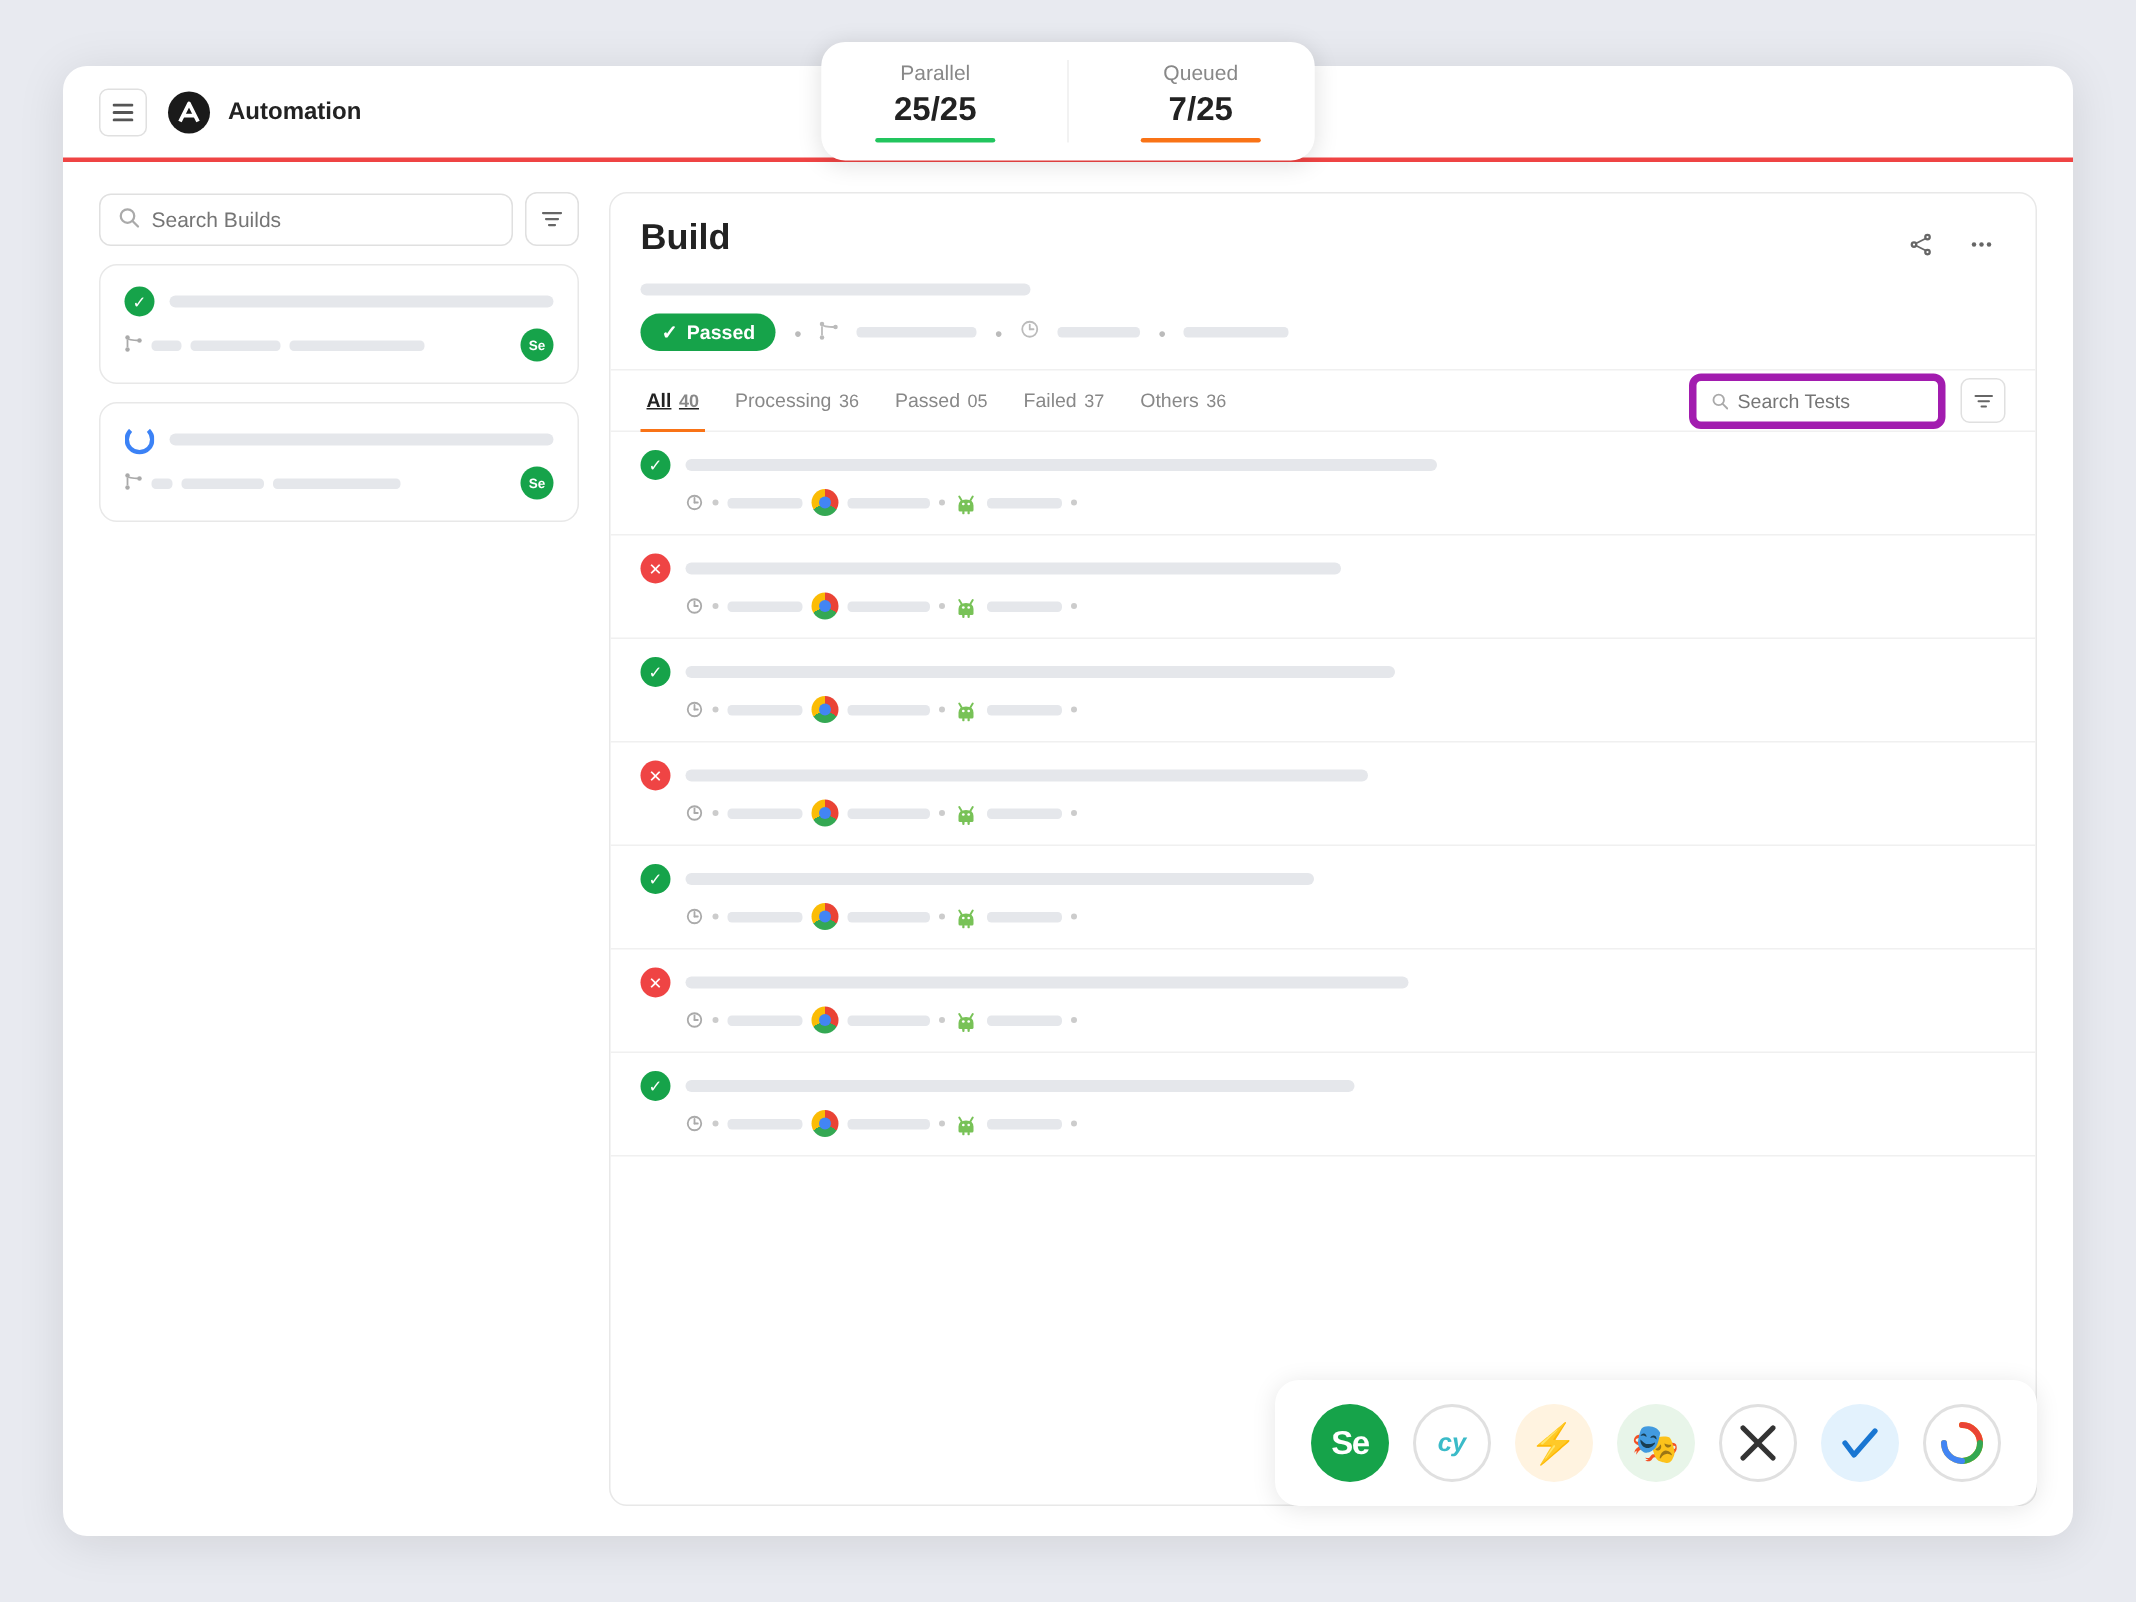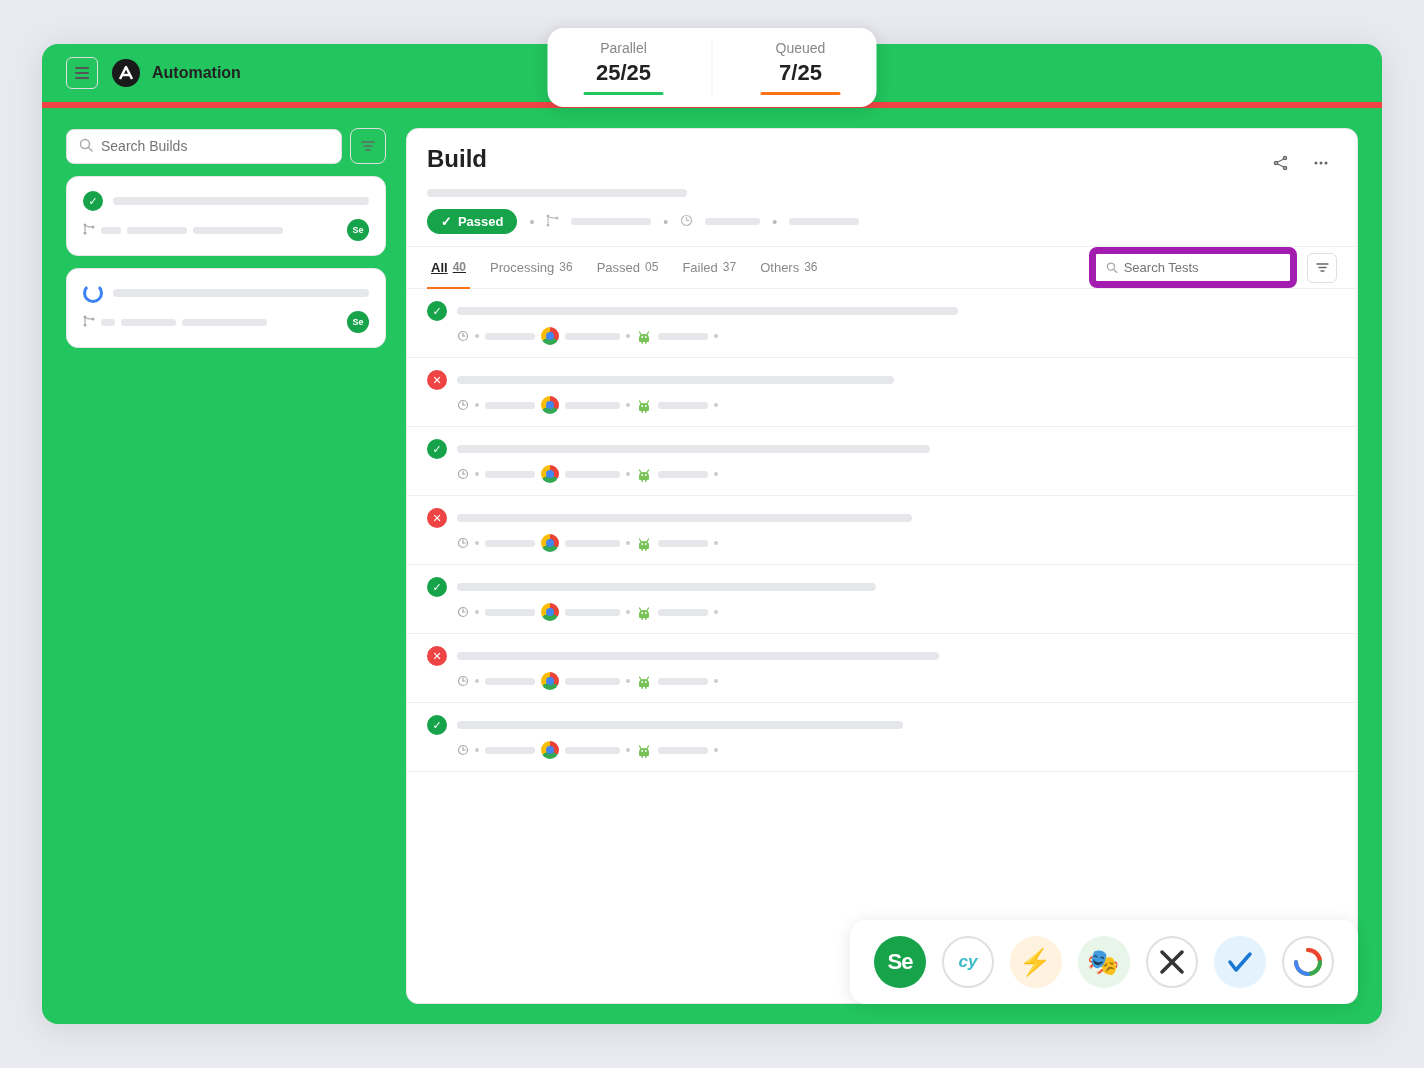--- a/index.html
+++ b/index.html
@@ -7,36 +7,36 @@
       background: #e8eaf0;
       font-family: -apple-system, BlinkMacSystemFont, 'Segoe UI', sans-serif;
       width: 1424px;
       height: 1068px;
       overflow: hidden;
       display: flex;
       align-items: center;
       justify-content: center;
     }
     .app-container {
-      background: #22c55e;
+      background: #ffffff;
       border-radius: 16px;
       width: 1340px;
       height: 980px;
       position: relative;
       box-shadow: 0 4px 32px rgba(0,0,0,0.10);
       display: flex;
       flex-direction: column;
     }
     
     .header {
       display: flex;
       align-items: center;
       padding: 0 24px;
       height: 64px;
-      border-bottom: 6px solid #ef4444;
+      border-bottom: 3px solid #ef4444;
       position: relative;
     }
     .header-menu-btn {
       width: 32px; height: 32px;
       border: 1px solid #e0e0e0;
       border-radius: 6px;
       display: flex; align-items: center; justify-content: center;
       cursor: pointer; margin-right: 12px;
       color: #555;
     }
@@ -185,22 +185,22 @@
       border-bottom: 2px solid transparent; margin-bottom: -1px;
       white-space: nowrap;
     }
     .tab.active { color: #222; font-weight: 600; border-bottom-color: #f97316; text-decoration: underline; }
     .tab-count {
       font-size: 12px; color: #888;
     }
     .tab-spacer { flex: 1; }
     .tests-search-bar {
       display: flex; align-items: center;
-      border: 7px solid #a21caf; border-radius: 8px;
-      padding: 6px 10px; gap: 6px; background: #fff; width: 208px;
+      border: 5px solid #a21caf; border-radius: 8px;
+      padding: 6px 10px; gap: 6px; background: #fff; width: 171px;
     }
     .tests-search-input {
       border: none; outline: none; font-size: 13px; color: #555;
       background: transparent; width: 100%;
     }
     .tests-filter-btn {
       width: 30px; height: 30px; border: 1px solid #e0e0e0; border-radius: 6px;
       display: flex; align-items: center; justify-content: center;
       cursor: pointer; color: #666;
     }

